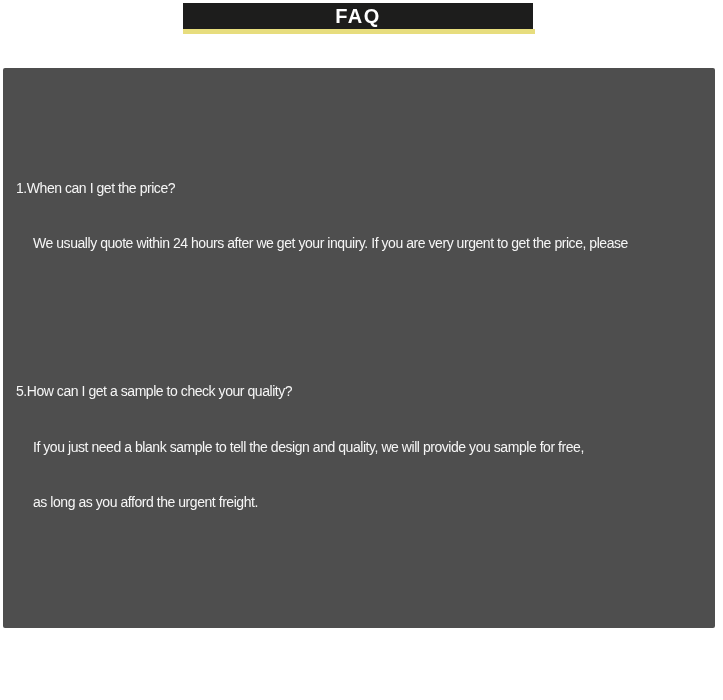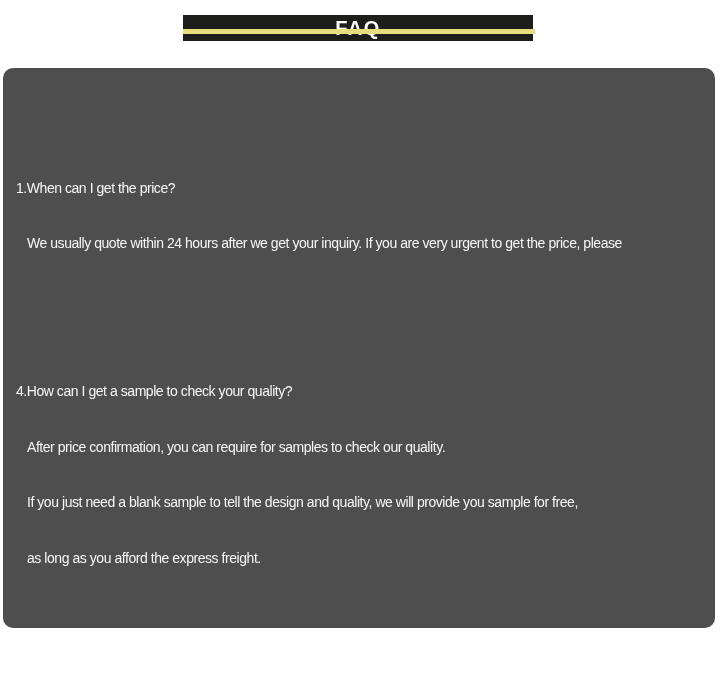--- a/index.html
+++ b/index.html
@@ -11,21 +11,21 @@
     position: relative;
     width: 723px;
     height: 700px;
     background: #ffffff;
     font-family: "Liberation Sans", sans-serif;
     overflow: hidden;
   }
   .title-bar {
     position: absolute;
     left: 183px;
-    top: 15px;
+    top: 3px;
     width: 350px;
     height: 26px;
     background: #1d1d1c;
     display: flex;
     align-items: center;
     justify-content: center;
   }
   .title-text {
     color: #ffffff;
     font-size: 20px;
@@ -41,55 +41,54 @@
     background: #e7dd7e;
   }
   .faq-panel {
     position: absolute;
     left: 3px;
     top: 68px;
     width: 712px;
     height: 560px;
     box-sizing: border-box;
     background: #4e4e4e;
-    border-radius: 10px;
+    border-radius: 2px;
     padding-top: 18px;
     overflow: hidden;
     color: #f6f6f6;
     font-size: 14px;
     line-height: 18.5px;
     letter-spacing: -0.45px;
     white-space: pre;
   }
   .faq-item { margin: 0; }
   .q { padding-left: 13px; }
-  .a { padding-left: 24px; }
+  .a { padding-left: 30px; }
 </style>
 </head>
 <body>
 
 <div class="page">
 
   <div class="title-bar">
     <span class="title-text">FAQ</span>
   </div>
   <div class="title-underline"></div>
 
   <div class="faq-panel">
 
     <div class="faq-item">
       <div class="q">1.When can I get the price?</div>
       <div class="a">We usually quote within 24 hours after we get your inquiry. If you are very urgent to get the price, please</div>
     </div>
 
     <div class="faq-item">
-      <div class="q">4.How can I get a sample to check your quality?</div>
-      <div class="a">After price confirmation, you can require for samples to check our quality.</div>
+      <div class="q">5.How can I get a sample to check your quality?</div>
       <div class="a">If you just need a blank sample to tell the design and quality, we will provide you sample for free,</div>
-      <div class="a">as long as you afford the express freight.</div>
+      <div class="a">as long as you afford the urgent freight.</div>
       
     </div>
 
     
 
     
 
     
 
     

